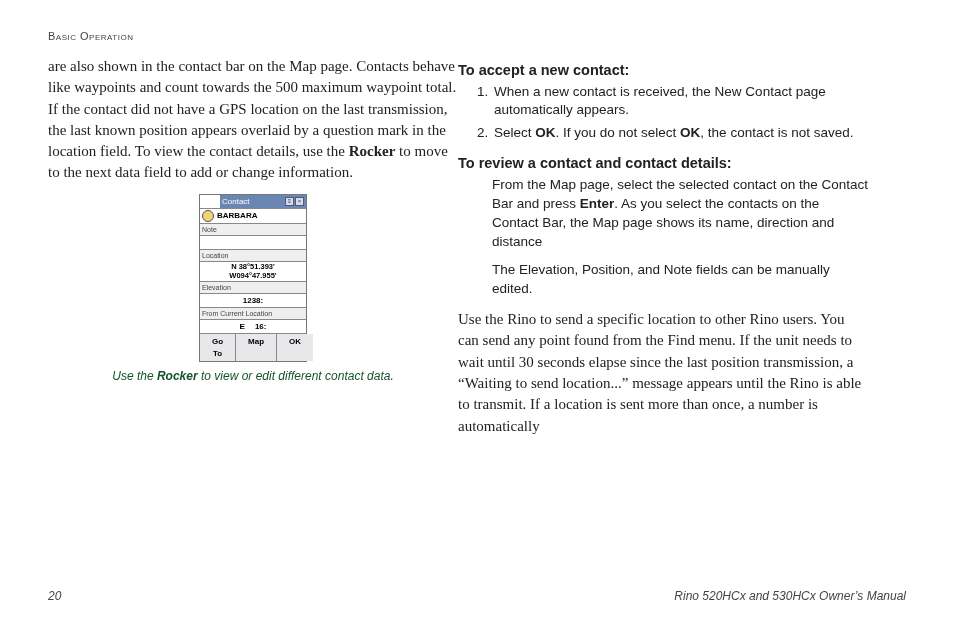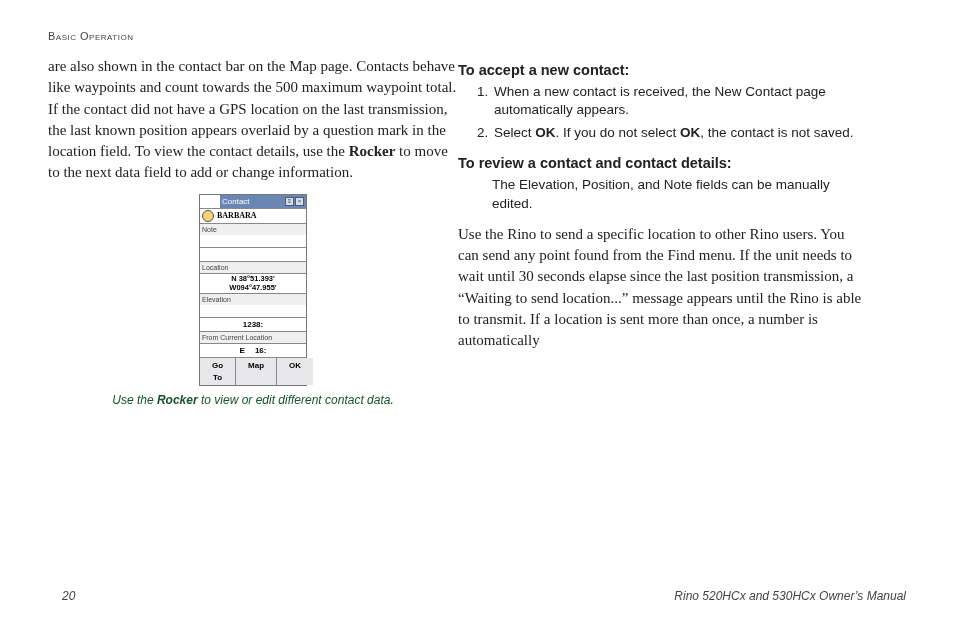--- a/index.html
+++ b/index.html
@@ -91,21 +91,20 @@
     background: #efeff0;
   }
   .ds-field {
     background: #fff;
     min-height: 12px;
     text-align: center;
     font-weight: bold;
     font-size: 8px;
     padding: 1px 2px;
     border-top: 1px solid #888;
-    margin-top: 12px;
   }
   .ds-loc {
     background: #fff;
     text-align: center;
     font-weight: bold;
     font-size: 7.5px;
     line-height: 1.1;
     padding: 1px 0;
     border-top: 1px solid #888;
   }
@@ -180,21 +179,20 @@
     bottom: 18px;
     left: 48px;
     right: 48px;
     display: flex;
     justify-content: space-between;
     align-items: baseline;
     font-family: Arial, Helvetica, sans-serif;
     font-style: italic;
     font-size: 12px;
     color: #444;
-    margin-left: 14px;
   }
   .footer .pg { font-style: italic; }
 </style>
 </head>
 <body>
 
 <div class="header">Basic Operation</div>
 
 <div class="columns">
 
@@ -207,21 +205,21 @@
       <div class="device-screen">
         <div class="ds-titlebar">
           <span>Contact</span>
           <span class="ds-titlebar-icons">
             <span class="ds-tb-icon">≡</span>
             <span class="ds-tb-icon">×</span>
           </span>
         </div>
         <div class="ds-row namebar">
           <span class="ds-face"></span>
-          <span style="font-weight:bold;font-family:Liberation Serif, serif;">BARBARA</span>
+          <span style="font-weight:bold;">BARBARA</span>
         </div>
         <div class="ds-label">Note</div>
         <div class="ds-field">&nbsp;</div>
         <div class="ds-label">Location</div>
         <div class="ds-loc">
           <div>N 38°51.393'</div>
           <div>W094°47.955'</div>
         </div>
         <div class="ds-label">Elevation</div>
         <div class="ds-field">1238:</div>
@@ -245,20 +243,23 @@
   <div class="col col-right">
     <div class="subhead">To accept a new contact:</div>
     <ol class="ol">
       <li>When a new contact is received, the New Contact page automatically appears.</li>
       <li>
         <span>Select </span><span class="b">OK</span><span>. If you do not select </span><span class="b">OK</span><span>, the contact is not saved.</span>
       </li>
     </ol>
 
     <div class="subhead">To review a contact and contact details:</div>
+    <div class="indent-block">
+      <span>From the Map page, select the selected contact on the Contact Bar and press </span><span class="b">Enter</span><span>. As you select the contacts on the Contact Bar, the Map page shows its name, direction and distance</span>
+    </div>
 
     <div class="indent-block">The Elevation, Position, and Note fields can be manually edited.</div>
 
     <p class="body-text">Use the Rino to send a specific location to other Rino users. You can send any point found from the Find menu. If the unit needs to wait until 30 seconds elapse since the last position transmission, a “Waiting to send location...” message appears until the Rino is able to transmit. If a location is sent more than once, a number is automatically</p>
   </div>
 
 </div>
 
 <div class="footer">
   <span class="pg">20</span>

